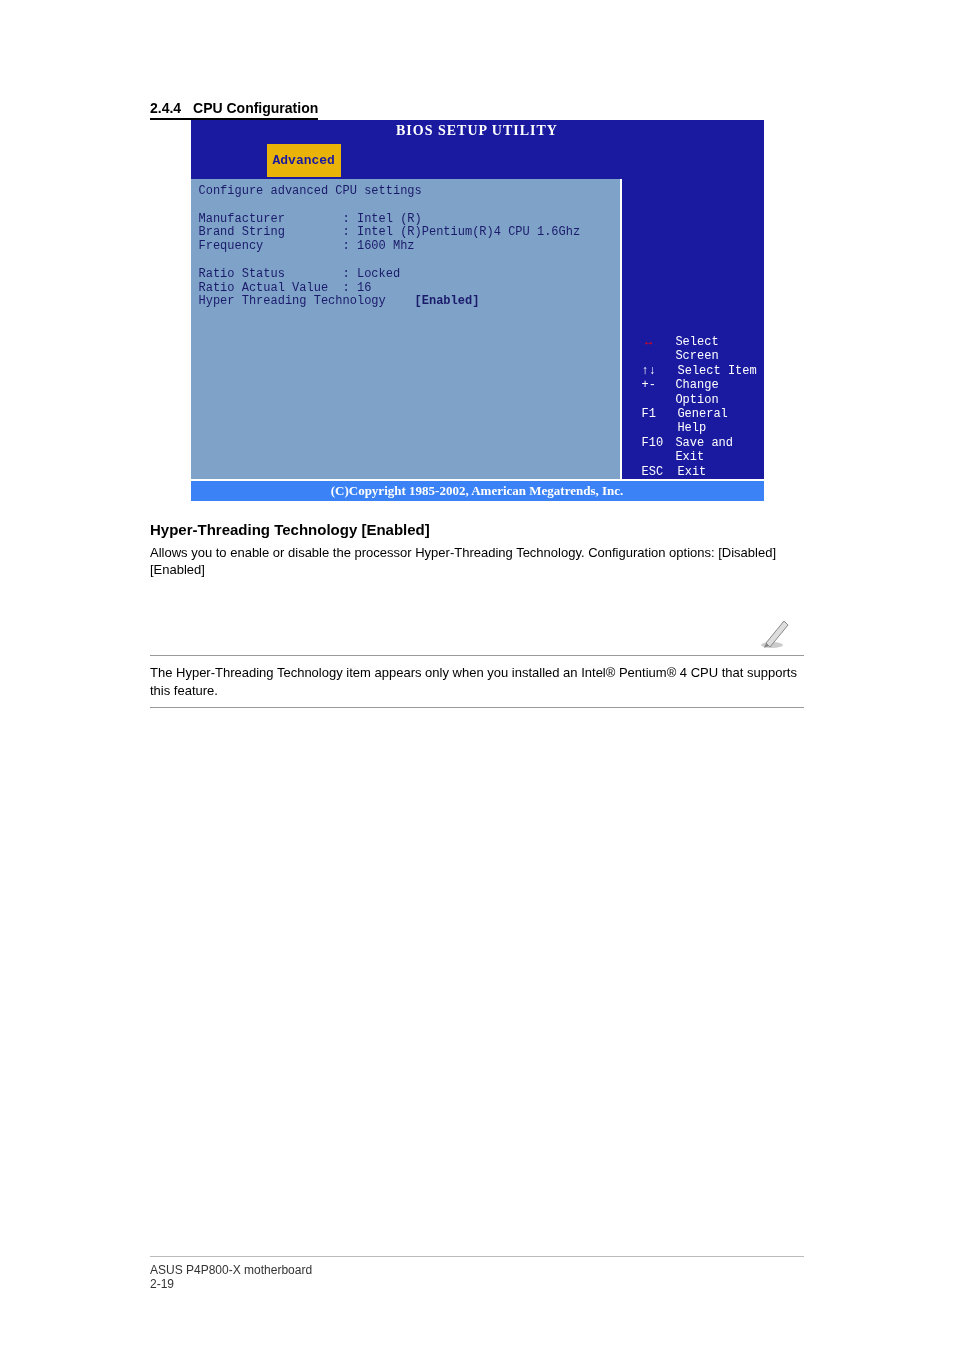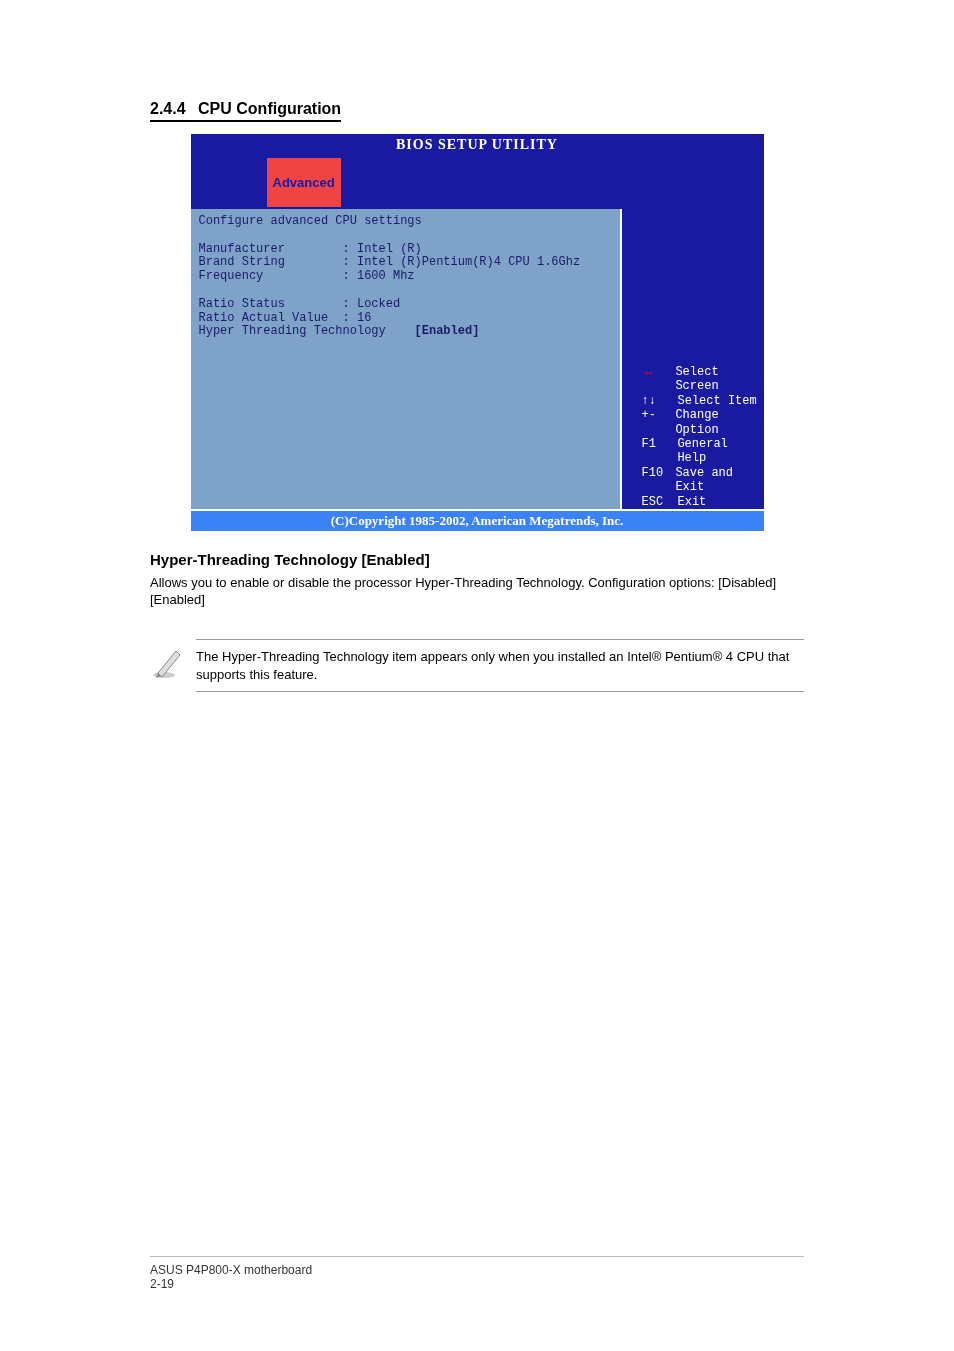--- a/index.html
+++ b/index.html
@@ -1,40 +1,40 @@
 <!DOCTYPE html>
 <html><head>
 <meta charset="utf-8">
 <style>
   * { box-sizing: border-box; margin: 0; padding: 0; }
   html, body { width: 954px; height: 1351px; background: #fff; font-family: Arial, Helvetica, sans-serif; color: #000; }
   .page { padding: 100px 150px 60px 150px; }
-  .section-heading { font-size: 16px; font-weight: bold; margin-bottom: 12px; }
+  .section-heading { font-size: 14px; font-weight: bold; margin-bottom: 0; }
   .section-sub { font-size: 15px; margin: 6px 0 18px 0; }
   .section-number { font-weight: bold; margin-right: 8px; }
   .underline { border-bottom: 2px solid #000; display: inline-block; padding-bottom: 2px; }
 
   .bios-box { width: 573px; margin: 0 auto 4px auto; font-family: "Courier New", monospace; font-size: 13px; color: #fff; }
   .bios-title { background: #1a1aa0; text-align: center; font-weight: bold; letter-spacing: 1px; padding: 3px 0; font-family: "Times New Roman", serif; font-size: 14px; }
   .bios-tabs { background: #1a1aa0; padding: 2px 0 2px 76px; }
-  .bios-tab { display: inline-block; background: #ef4444; color: #1a1aa0; font-weight: bold; padding: 17px 6px; font-family: Liberation Sans, sans-serif; font-size: 13px; }
+  .bios-tab { display: inline-block; background: #eab308; color: #1a1aa0; font-weight: bold; padding: 9px 6px; font-family: Liberation Mono, monospace; font-size: 13px; }
   .bios-body { display: flex; background: #b91c1c; }
   .bios-main { flex: 0 0 431px; background: #7fa3c8; color: #1a1a6b; border: 2px solid #fff; border-left: none; border-top: none; min-height: 252px; padding: 6px 8px; line-height: 1.15; white-space: pre; font-size: 12px; }
   .bios-side { flex: 1; background: #1a1aa0; color: #fff; border: 2px solid #fff; border-right: none; border-left: none; border-top: none; min-height: 252px; padding-top: 156px; }
   .bios-nav { font-size: 12px; line-height: 1.2; }
   .bios-nav-row { display: flex; padding-left: 20px; }
   .bios-nav-key { width: 36px; text-align: left; }
   .bios-nav-icon { display: inline-block; width: 14px; text-align: center; font-size: 12px; color:#ff0000; }
   .bios-footer { background: #3b82f6; color: #fff; text-align: center; font-family: "Times New Roman", serif; font-size: 13px; font-weight: bold; padding: 2px 0; }
   .bold-inline { font-weight: bold; color: #1a1a6b; }
 
   .option-heading { font-size: 15px; font-weight: bold; margin-top: 20px; }
   .option-body { font-size: 13px; margin: 6px 0 20px 0; line-height: 1.35; }
 
-  .note-block { display: flex; align-items: flex-start; margin: 30px 0 0 0; }
+  .note-block { display: flex; align-items: flex-end; margin: 30px 0 0 0; flex-direction: column; }
   .note-icon { width: 46px; flex-shrink: 0; padding-top: 6px; }
   .note-rule-wrap { flex: 1; }
   .note-rule { border-top: 1px solid #999; margin: 0 0 8px 0; }
   .note-text { font-size: 13px; line-height: 1.35; padding-bottom: 8px; }
 
   .page-footer { position: absolute; bottom: 60px; left: 150px; right: 150px; display:flex; justify-content: space-between; border-top: 1px solid #bbb; padding-top: 6px; font-size: 12px; color:#333;flex-direction:column; }
 </style>
 </head>
 <body>
 

